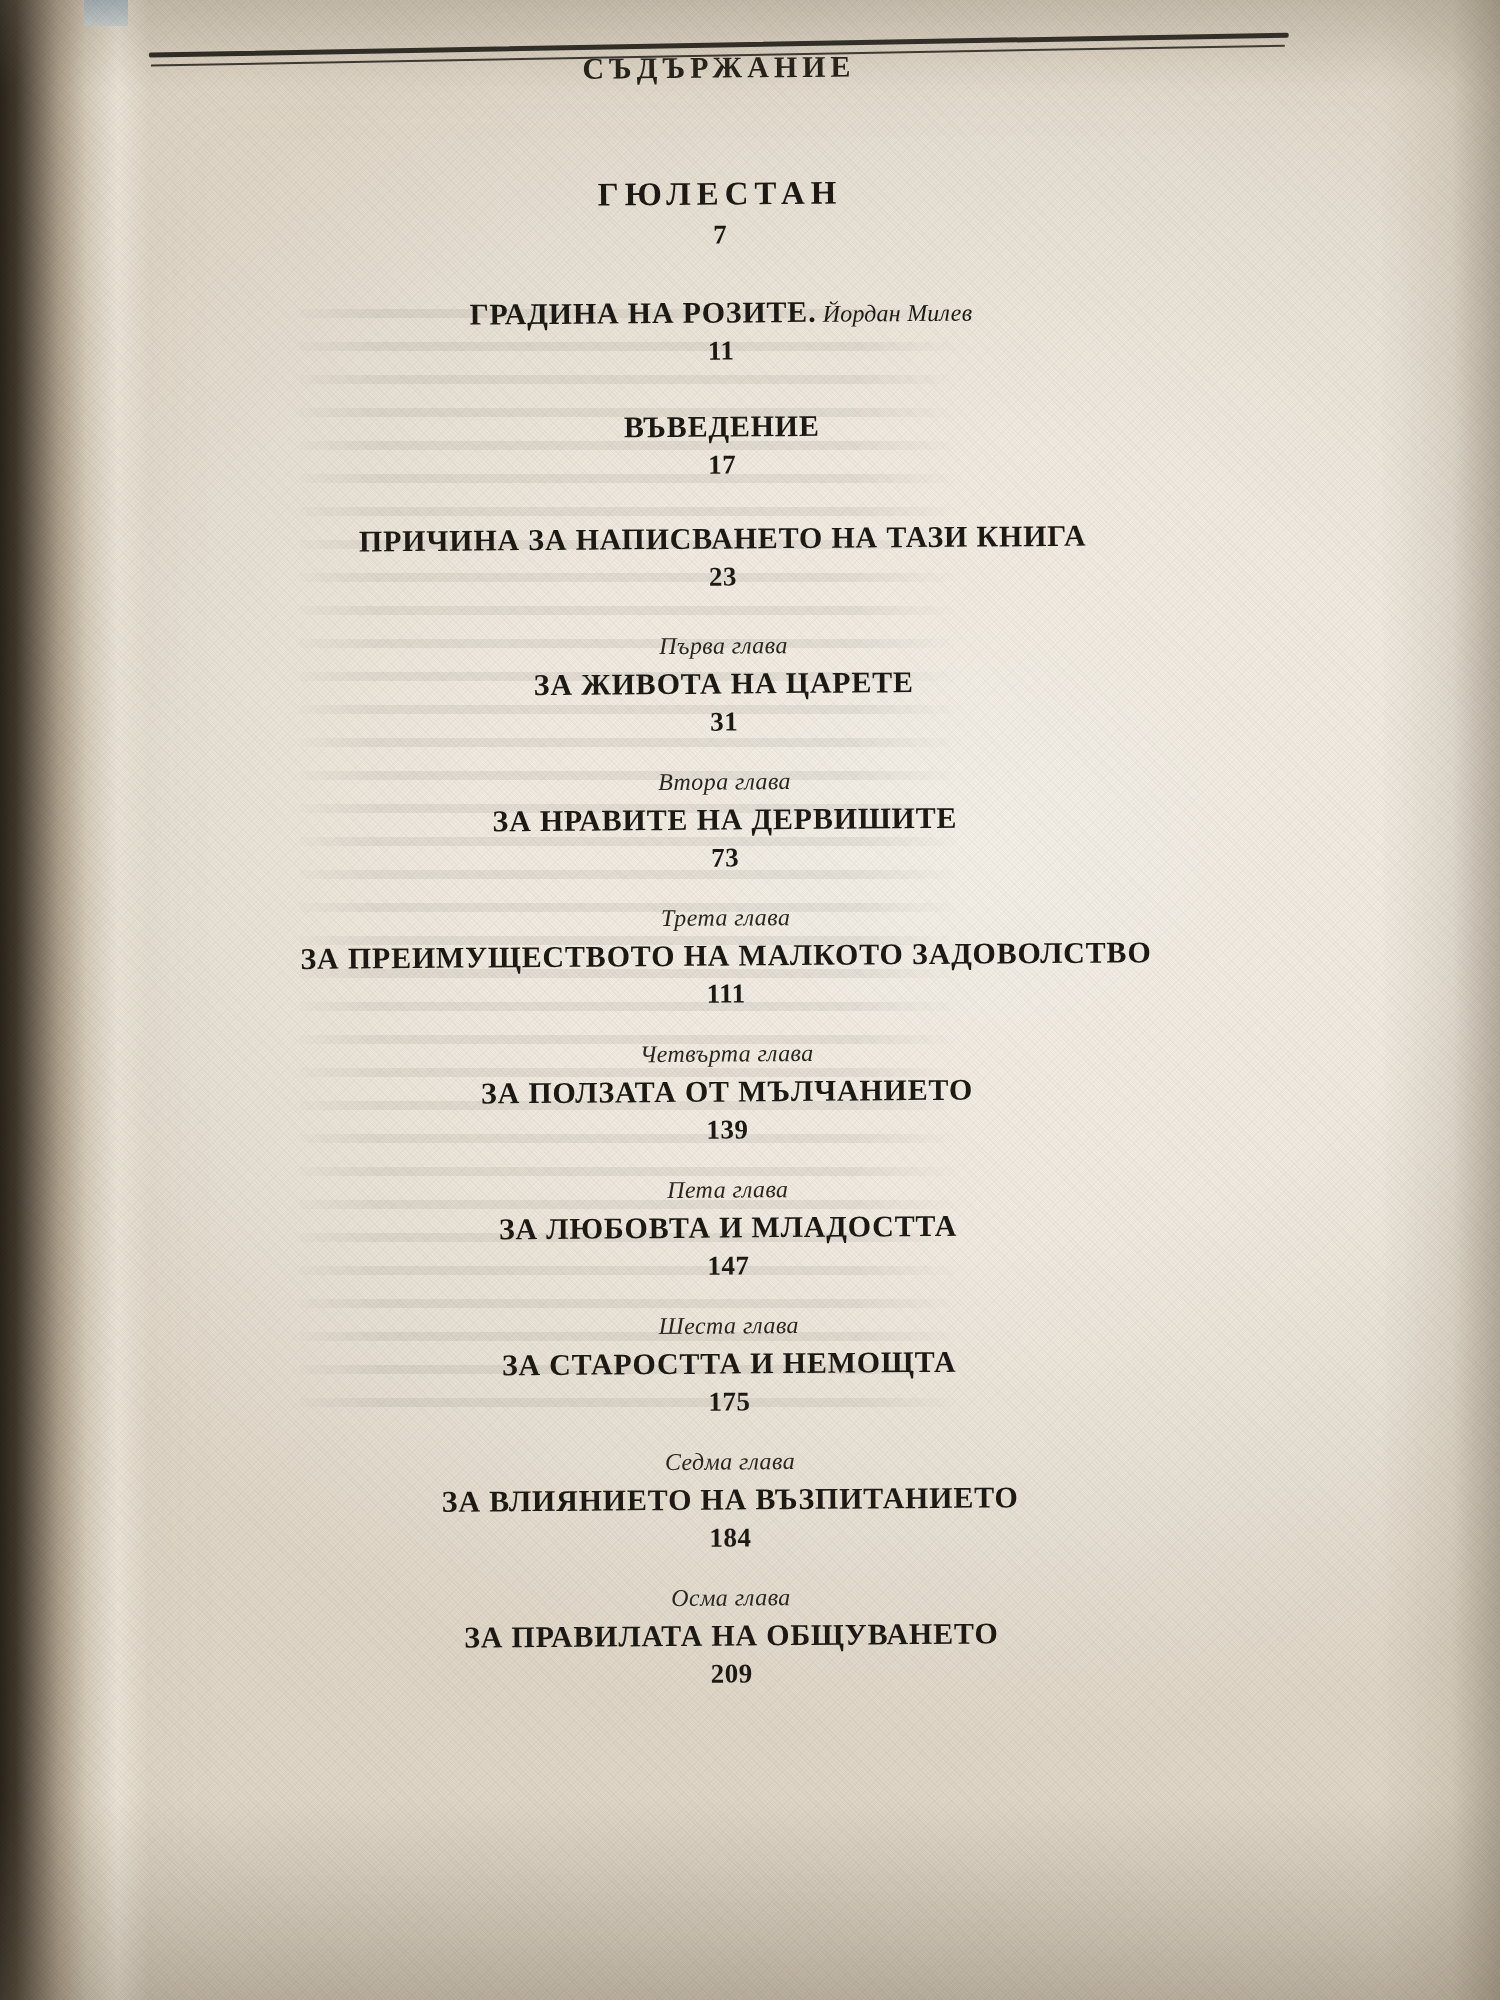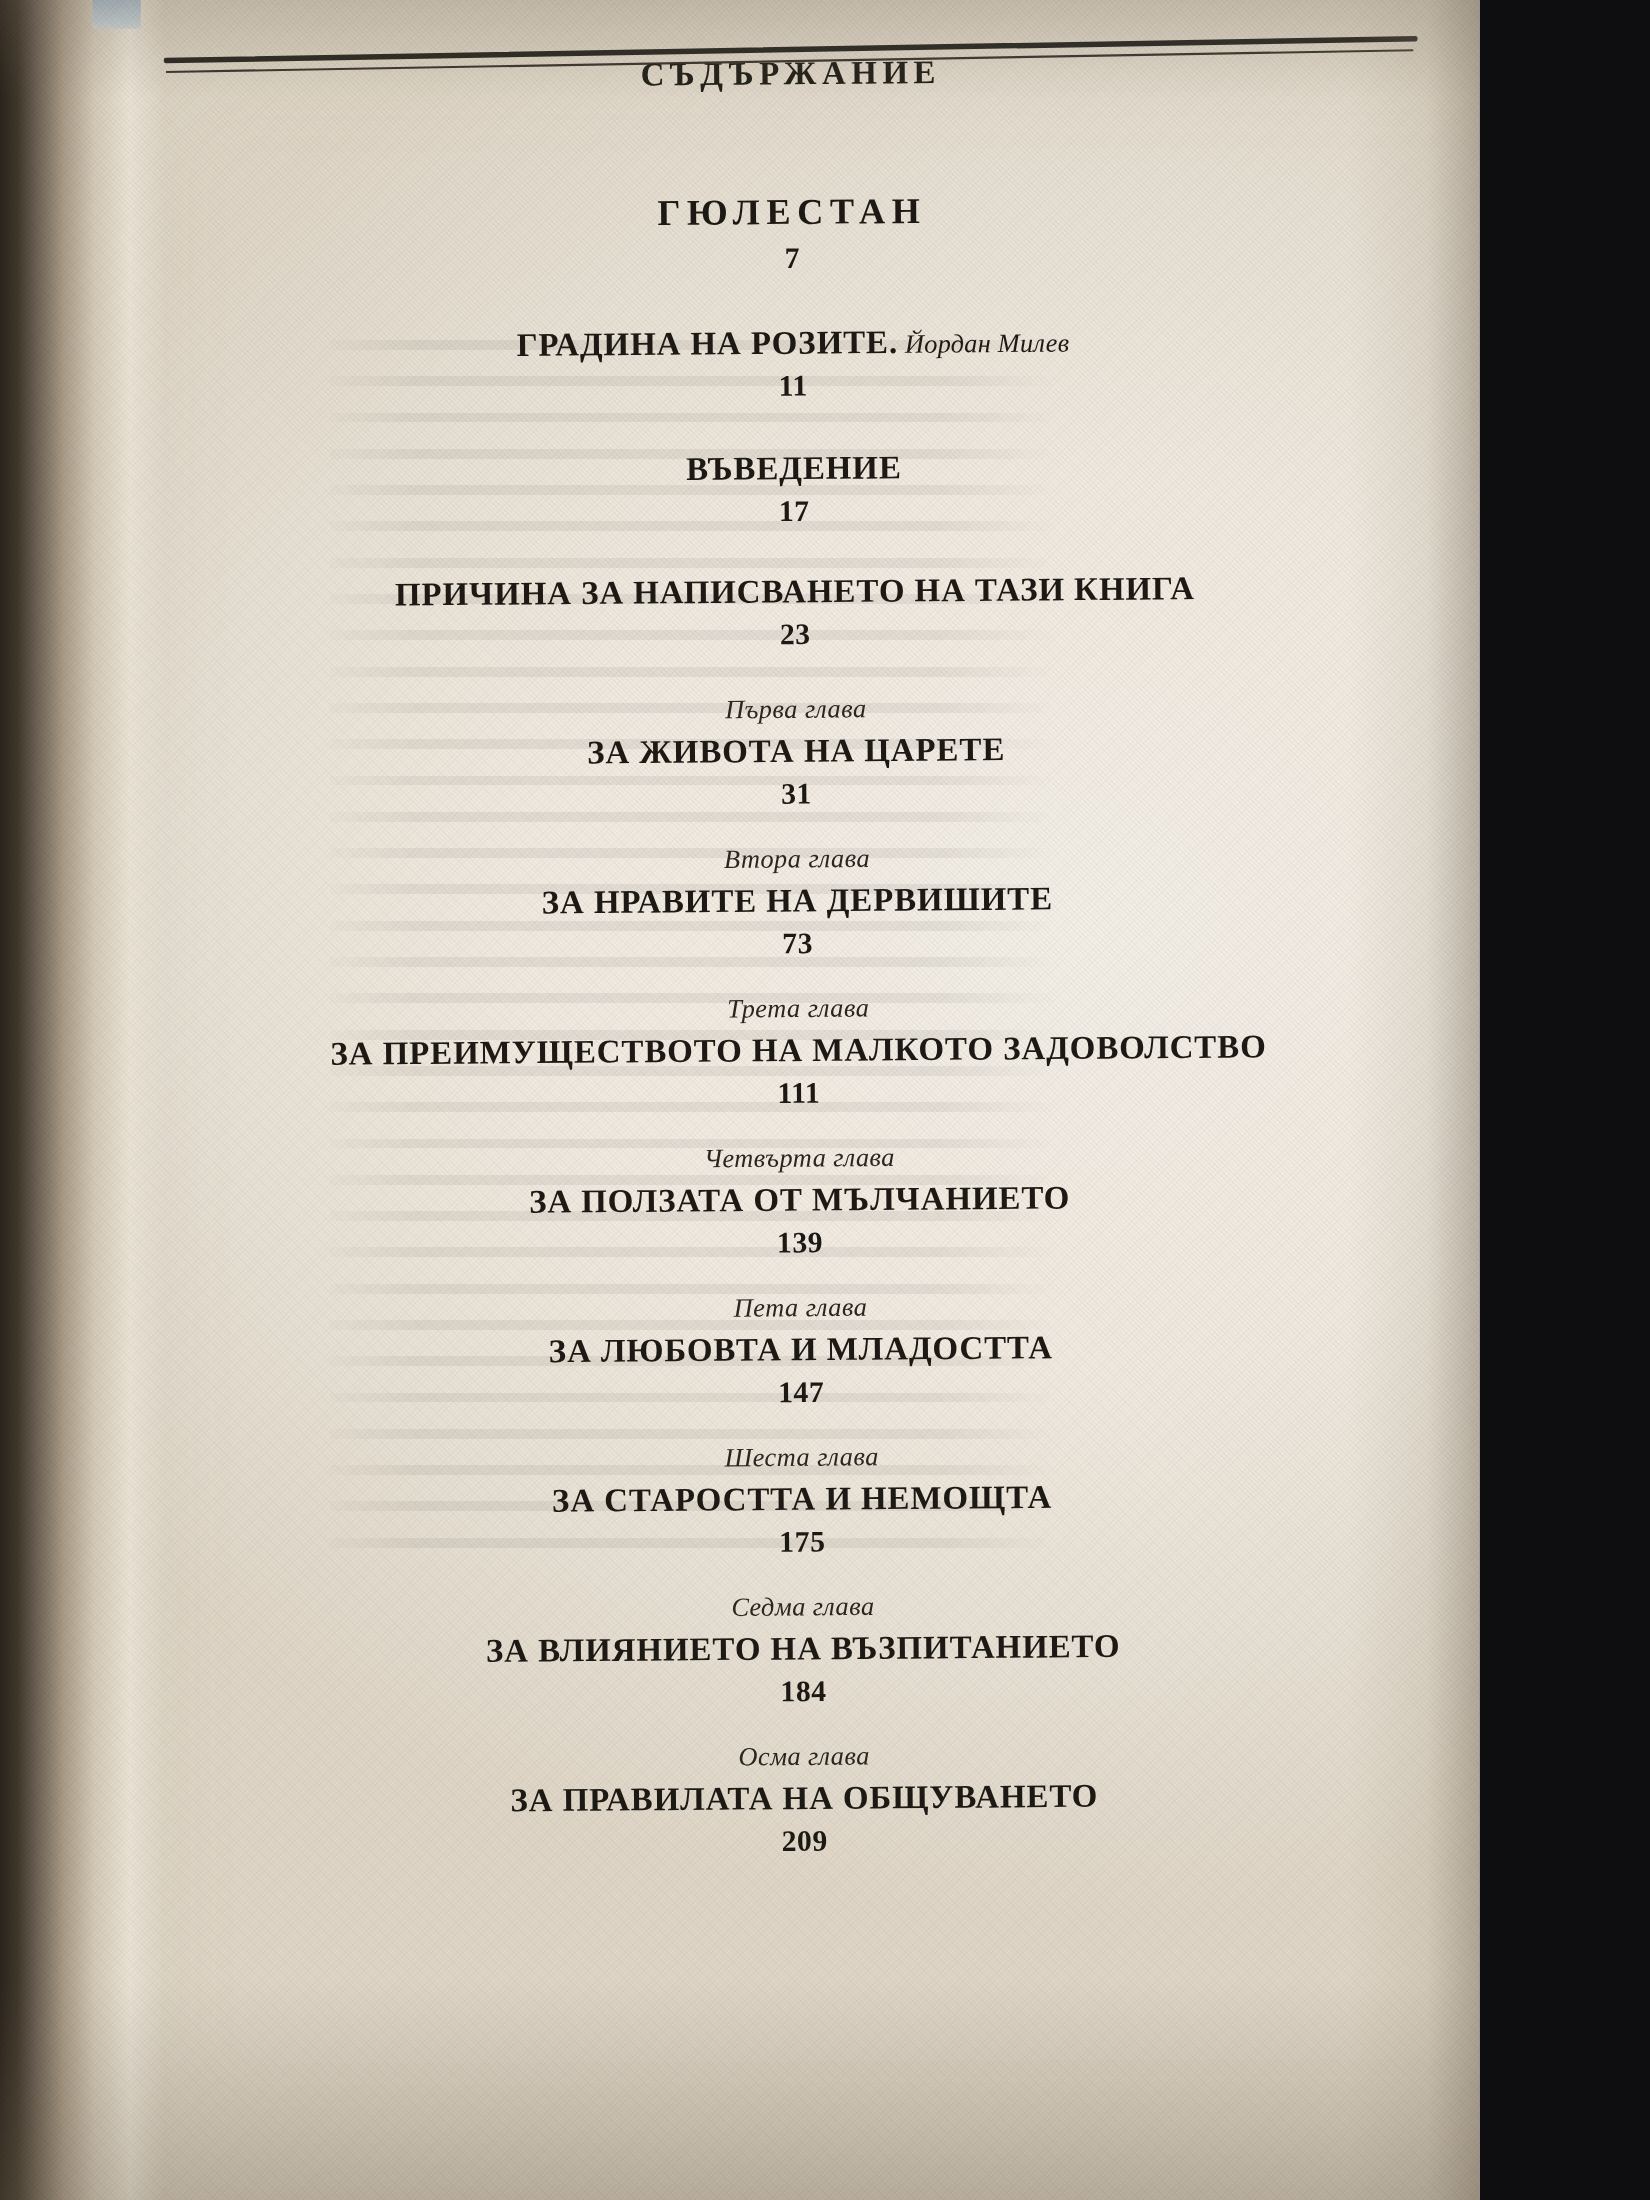--- a/index.html
+++ b/index.html
@@ -2,21 +2,21 @@
 <html lang="bg"><head>
 <meta charset="utf-8">
 <style>
   html, body {
     margin: 0;
     padding: 0;
     background: #0e0e10;
   }
   .page {
     position: relative;
-    width: 1345px;
+    width: 1500px;
     height: 2000px;
     overflow: hidden;
     background: #c4b5fd;
     font-family: "Liberation Serif", "DejaVu Serif", serif;
   }
 
   
   .paper {
     position: absolute;
     left: 62px;

